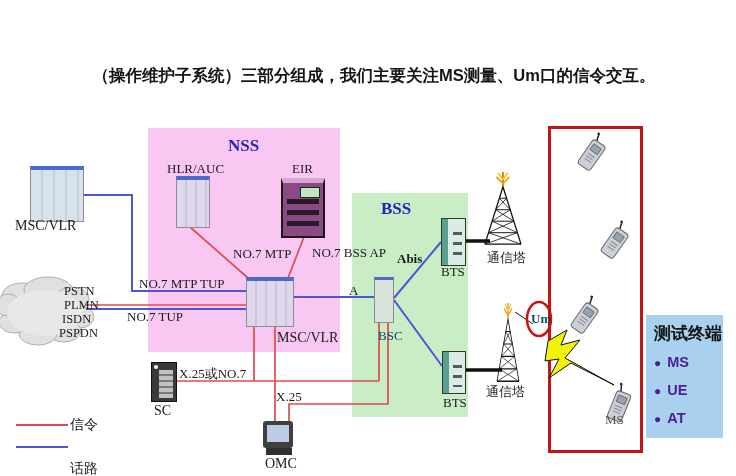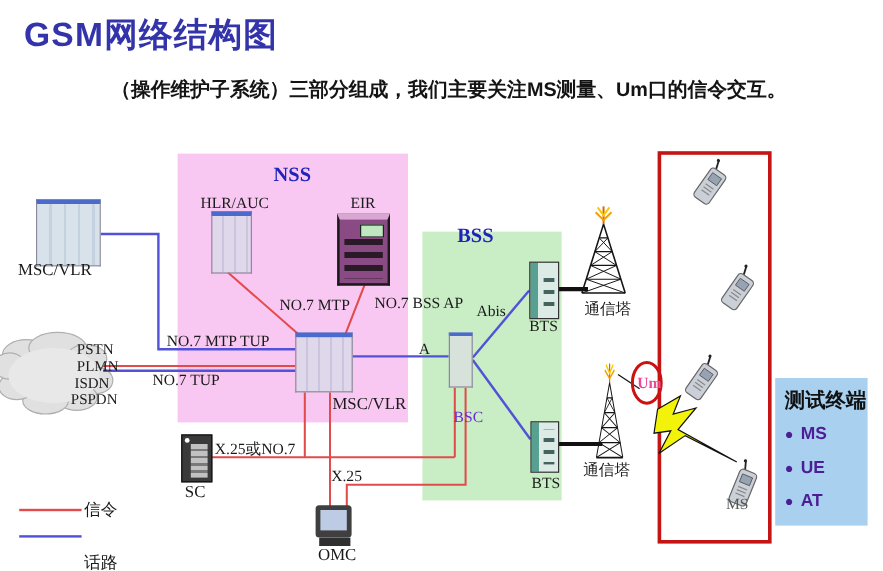--- a/index.html
+++ b/index.html
@@ -14,37 +14,37 @@
   #subtitle{left:28px;top:64px;width:692px;text-align:center;color:#141414;
             font-size:16.5px;font-weight:bold;line-height:23px;}
 
   
   .group-box{box-sizing:border-box;}
   #nss-box{left:148px;top:128px;width:192px;height:224px;background:#F9C8F2;}
   #bss-box{left:352px;top:193px;width:116px;height:224px;background:#C9EEC5;}
   .group-label{font-family:"Liberation Serif",serif;font-weight:bold;color:#2222BB;
                font-size:17px;}
   #nss-label{left:228px;top:136px;}
-  #bss-label{left:381px;top:187px;}
+  #bss-label{left:381px;top:199px;}
 
   
   #ms-area{left:548px;top:126px;width:95px;height:327px;border:3px solid #C41414;
            box-sizing:border-box;background:transparent;}
   #test-terminal{left:646px;top:315px;width:77px;height:123px;background:#A9D1EF;
                  box-sizing:border-box;padding:7px 0 0 8px;}
   #test-terminal .tt-title{font-size:17px;font-weight:bold;color:#111;margin-bottom:9px;}
   .tt-row{font-size:14.5px;font-weight:bold;color:#4c1d95;margin-bottom:12px;}
   .tt-row .dot{margin-right:6px;font-size:12px;}
 
   
   .lbl{font-family:"Liberation Serif",serif;font-size:13px;color:#1a1a1a;
        white-space:nowrap;}
   .lbl-lg{font-size:14px;}
-  .red-text{color:#ec4899;font-weight:bold;}
-  .green-text{color:#6d28d9;margin-top:12px;}
+  .red-text{color:#0c4a6e;font-weight:bold;}
+  .green-text{color:#0c4a6e;}
   .gray-text{color:#555;}
 
   
   .cab{box-sizing:border-box;border:1px solid #8A8A9A;}
   .cab-blue{background:repeating-linear-gradient(90deg,#D7E2EA 0 10px,#C3D2DE 10px 12px);
             border-top:4px solid #4A6ACC;}
   .cab-lav{background:repeating-linear-gradient(90deg,#DFD8EB 0 8px,#CCC3DE 8px 10px);
            border-top:4px solid #4A6ACC;}
   #cab-msc-left{left:30px;top:166px;width:54px;height:56px;}
   #cab-hlr{left:176px;top:176px;width:34px;height:52px;}
@@ -81,21 +81,20 @@
   #legend-sig-label{left:70px;top:416px;font-size:14px;}
   #legend-voice-label{left:70px;top:460px;font-size:14px;}
 
   svg{position:absolute;left:0;top:0;}
 </style>
 </head>
 <body>
 
 <div id="canvas">
 
-  <div class="abs" id="page-title">GSM网络结构图</div>
   <div class="abs" id="subtitle">
     <div>（操作维护子系统）三部分组成，我们主要关注MS测量、Um口的信令交互。</div>
   </div>
 
   <div class="abs group-box" id="nss-box"></div>
   <div class="abs group-box" id="bss-box"></div>
   <div class="abs" id="ms-area"></div>
 
   <svg width="736" height="476">
     <defs>
@@ -209,21 +208,21 @@
     <div>PLMN</div>
     <div style="margin-left:-2px;">ISDN</div>
     <div style="margin-left:-5px;">PSPDN</div>
   </div>
 
   <div class="abs lbl" style="left:233px;top:246px;">NO.7 MTP</div>
   <div class="abs lbl" style="left:312px;top:245px;">NO.7 BSS AP</div>
   <div class="abs lbl" style="left:139px;top:276px;">NO.7 MTP TUP</div>
   <div class="abs lbl" style="left:127px;top:309px;">NO.7 TUP</div>
   <div class="abs lbl" style="left:349px;top:283px;">A</div>
-  <div class="abs lbl" style="left:397px;top:251px;">Abis</div>
+  <div class="abs lbl" style="left:397px;top:251px;font-weight:bold;">Abis</div>
   <div class="abs lbl" style="left:179px;top:365px;">X.25或NO.7</div>
   <div class="abs lbl" style="left:276px;top:389px;">X.25</div>
   <div class="abs lbl red-text" style="left:531px;top:311px;">Um</div>
 
   <div class="abs legend-line" id="legend-sig-line"></div>
   <div class="abs lbl" id="legend-sig-label">信令</div>
   <div class="abs legend-line" id="legend-voice-line"></div>
   <div class="abs lbl" id="legend-voice-label">话路</div>
 
   <div class="abs" id="test-terminal">

